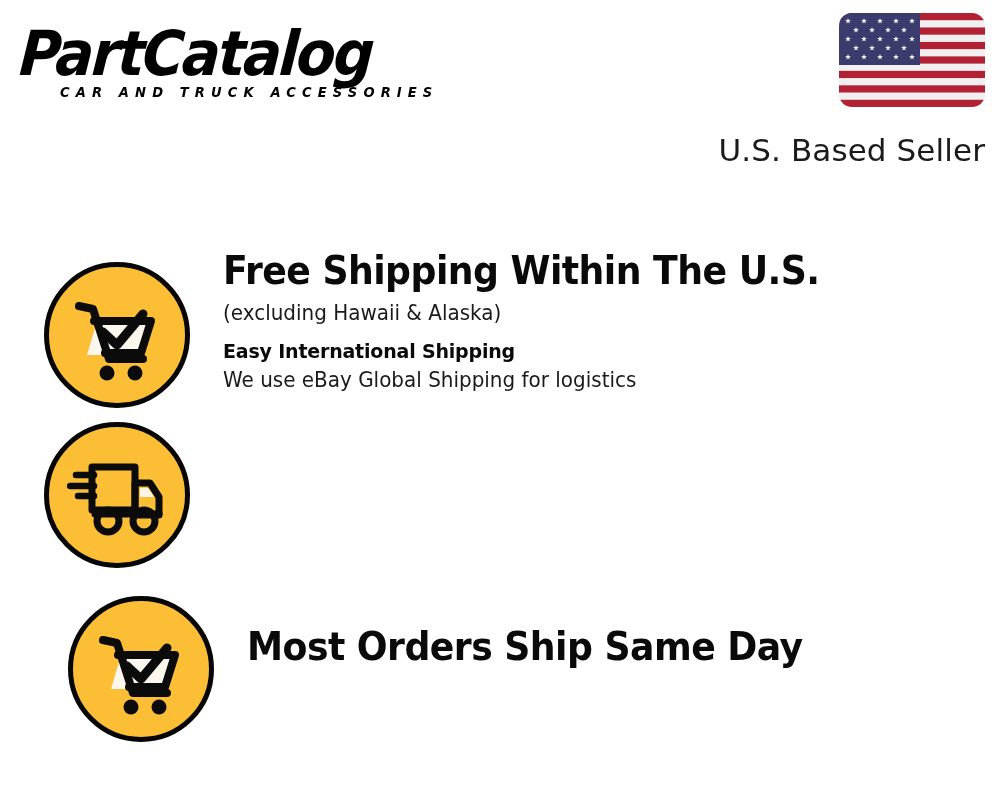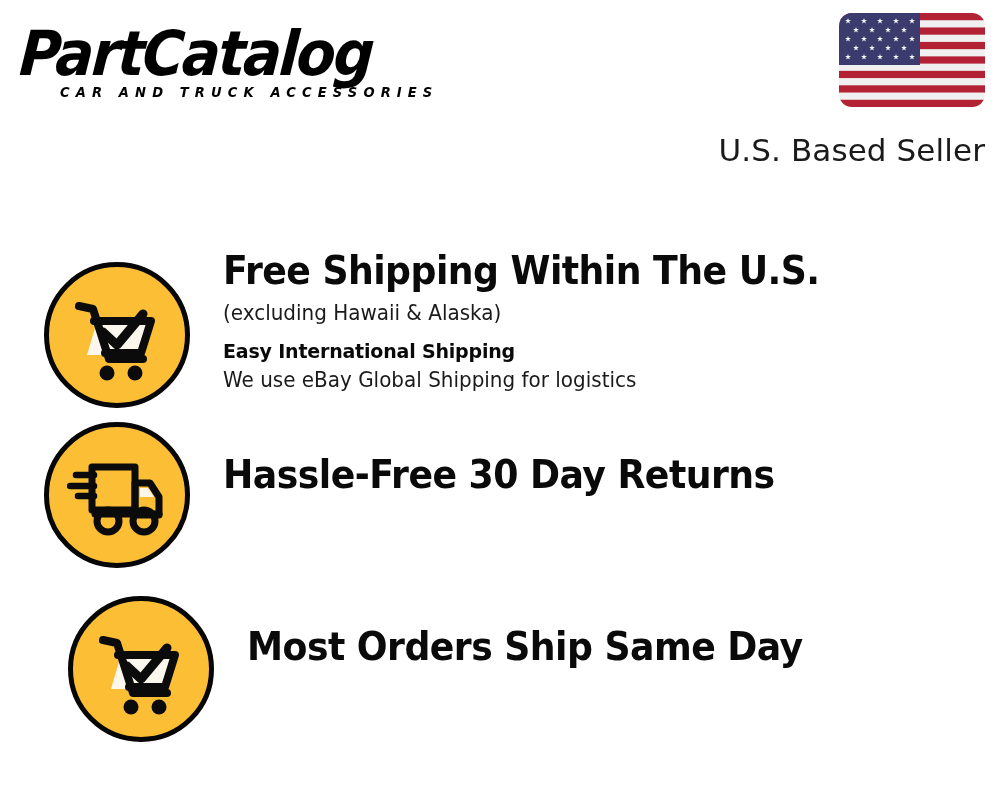--- a/index.html
+++ b/index.html
@@ -291,23 +291,20 @@
 
         <path d="M68 38 L83 38 L92 52 L92 70 L68 70 Z" fill="none" stroke="#0B0B0B" stroke-width="7" stroke-linejoin="round"></path>
         <path d="M73 43 L81 43 L87 52 L73 52 Z" fill="#FBF6E8"></path>
 
         <line x1="28" y1="69" x2="92" y2="69" stroke="#0B0B0B" stroke-width="7" stroke-linecap="round"></line>
 
         <circle cx="41" cy="76" r="11" fill="none" stroke="#0B0B0B" stroke-width="7"></circle>
         <circle cx="77" cy="76" r="11" fill="none" stroke="#0B0B0B" stroke-width="7"></circle>
       </svg>
     </div>
-    <div class="feature-text">
-      <div class="feature-title">Hassle-Free 30 Day Returns</div>
-    </div>
   </div>
 
   <div class="feature-row row-3">
     <div class="icon-badge">
       <svg viewBox="0 0 100 100" xmlns="http://www.w3.org/2000/svg">
         <path d="M20 70 L76 70 L88 36 L30 36" fill="#FBF7EC"></path>
         <path d="M12 21 L26 24 L42 74 L76 74" fill="none" stroke="#0B0B0B" stroke-width="8" stroke-linecap="round" stroke-linejoin="round"></path>
         <path d="M27 36 L84 36 L74 68 L38 68" fill="none" stroke="#0B0B0B" stroke-width="8" stroke-linecap="round" stroke-linejoin="round"></path>
         <path d="M36 47 L50 60 L76 29" fill="none" stroke="#0B0B0B" stroke-width="9" stroke-linecap="round" stroke-linejoin="round"></path>
         <circle cx="40" cy="88" r="7.5" fill="#0B0B0B"></circle>

